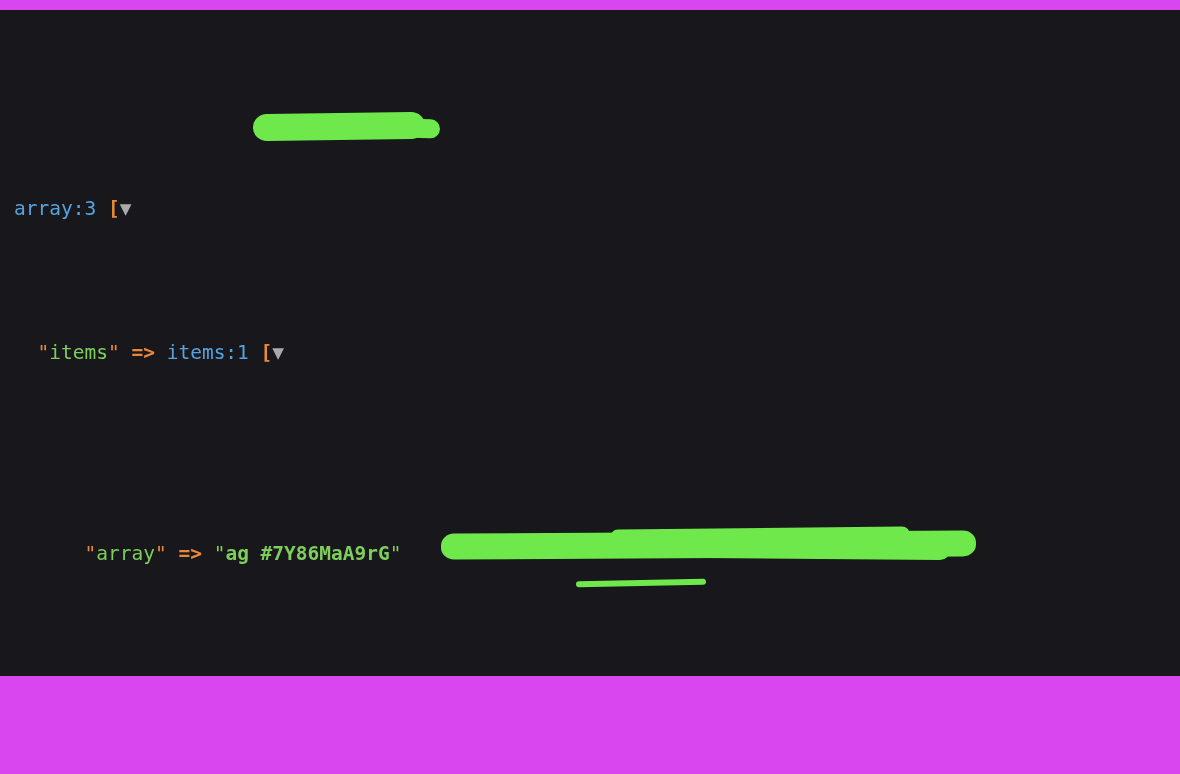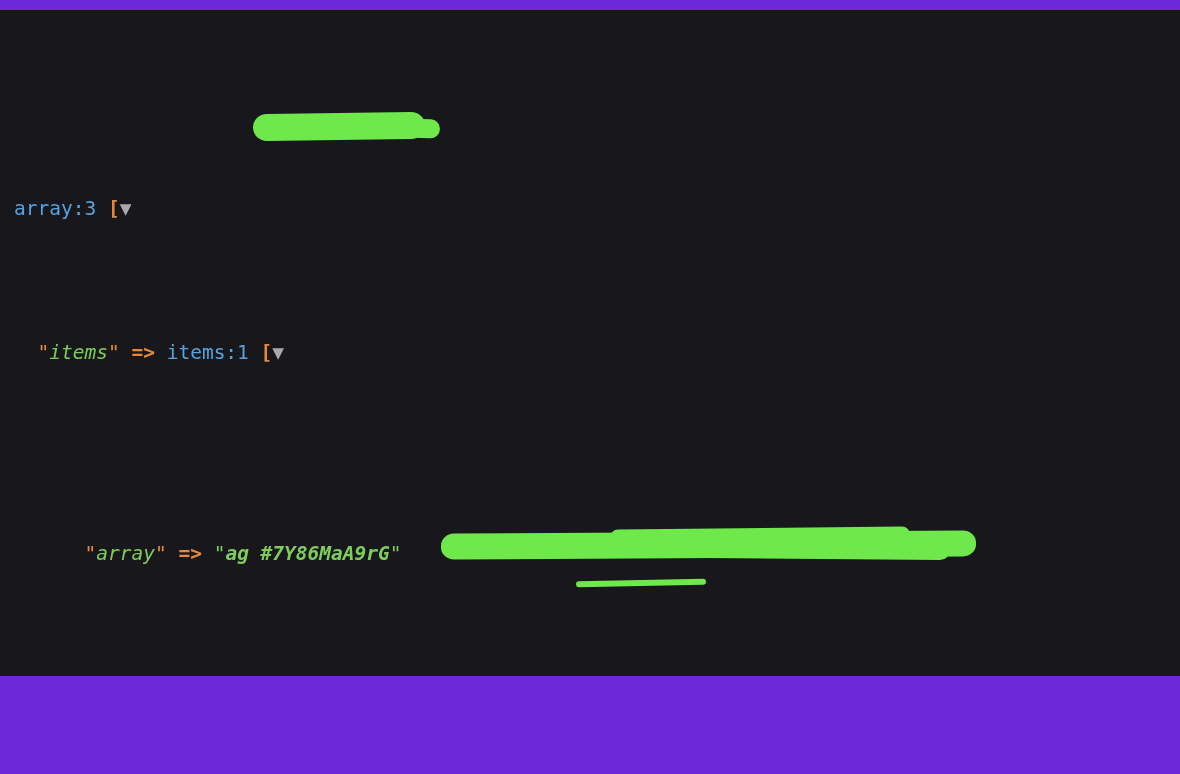--- a/index.html
+++ b/index.html
@@ -8,21 +8,21 @@
     padding: 0;
     background: #ffffff;
     width: 1180px;
     height: 774px;
     overflow: hidden;
   }
   #app {
     position: relative;
     width: 1180px;
     height: 774px;
-    background: #6d28d9;
+    background: #d946ef;
   }
   .dump-panel {
     position: absolute;
     left: 0;
     top: 10px;
     width: 1180px;
     height: 666px;
     background: #18171B;
     font-family: "DejaVu Sans Mono", "Liberation Mono", monospace;
     font-size: 19.5px;
@@ -35,25 +35,25 @@
   .dump-inner {
     position: relative;
     padding: 12px 0 0 14px;
   }
   .line {
     position: relative;
     height: 28.8px;
     white-space: pre;
   }           
   .t-type     { color: #56A3E0; }                               
-  .t-key      { color: #7DCE5A; font-style: italic; }                               
+  .t-key      { color: #7DCE5A; }                               
   .t-quote    { color: #E8883A; }                               
   .t-arrow    { color: #E8883A; font-weight: bold; }            
   .t-bracket  { color: #E8883A; font-weight: bold; }            
-  .t-str      { color: #7DCE5A; font-weight: bold; font-style: italic; }            
+  .t-str      { color: #7DCE5A; font-weight: bold; }            
   .t-strq     { color: #7DCE5A; }                               
   .t-idx      { color: #56A3E0; }
   .toggle {
     display: inline-block;
     color: #A9A9A9;
     font-weight: normal;
     cursor: pointer;
   }
   .redact-1 {
     position: absolute;

